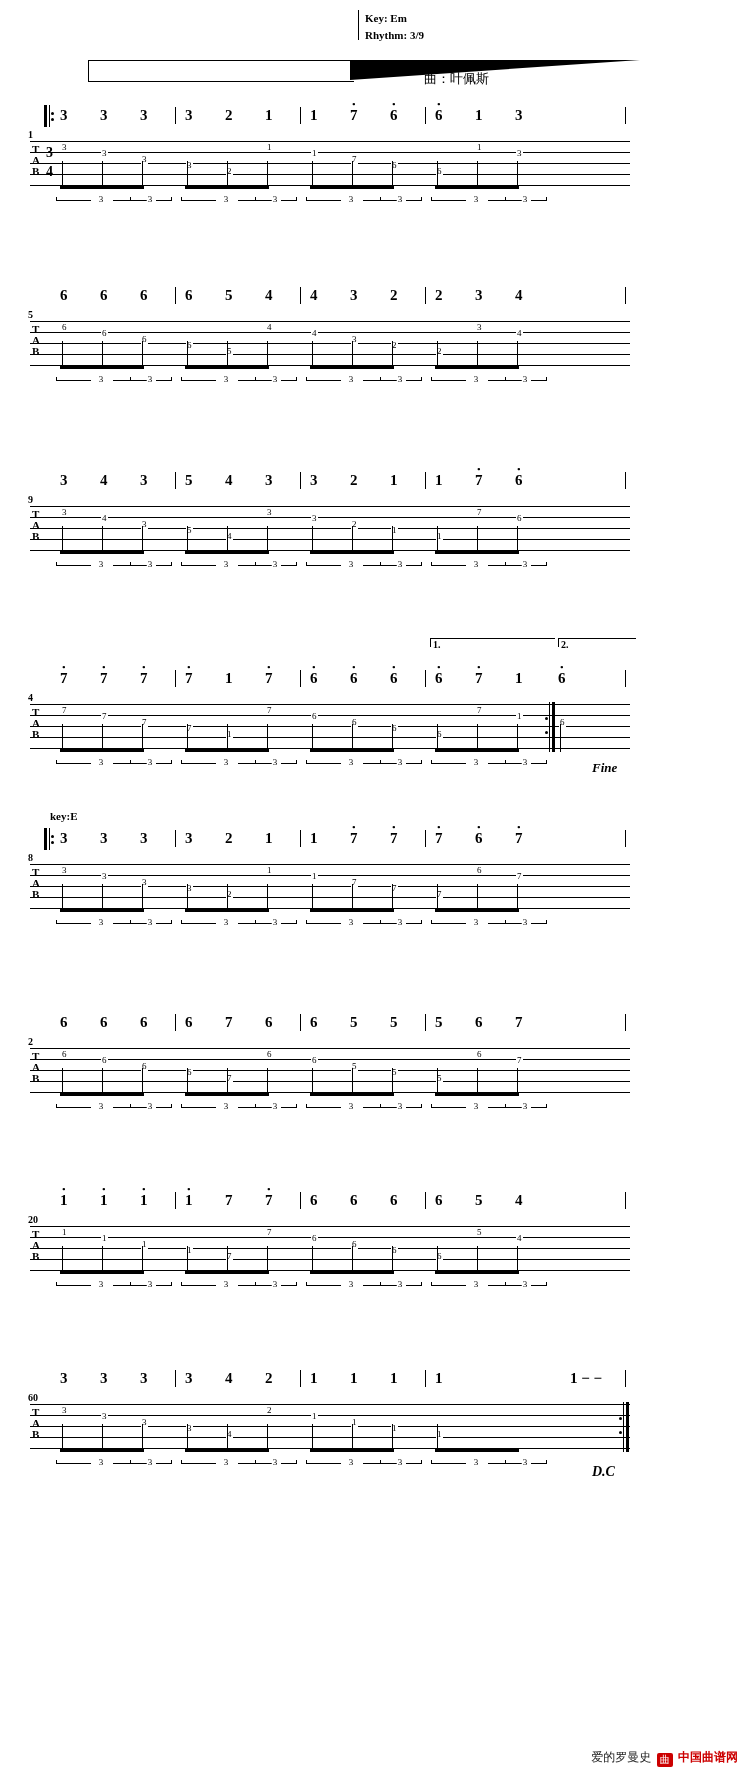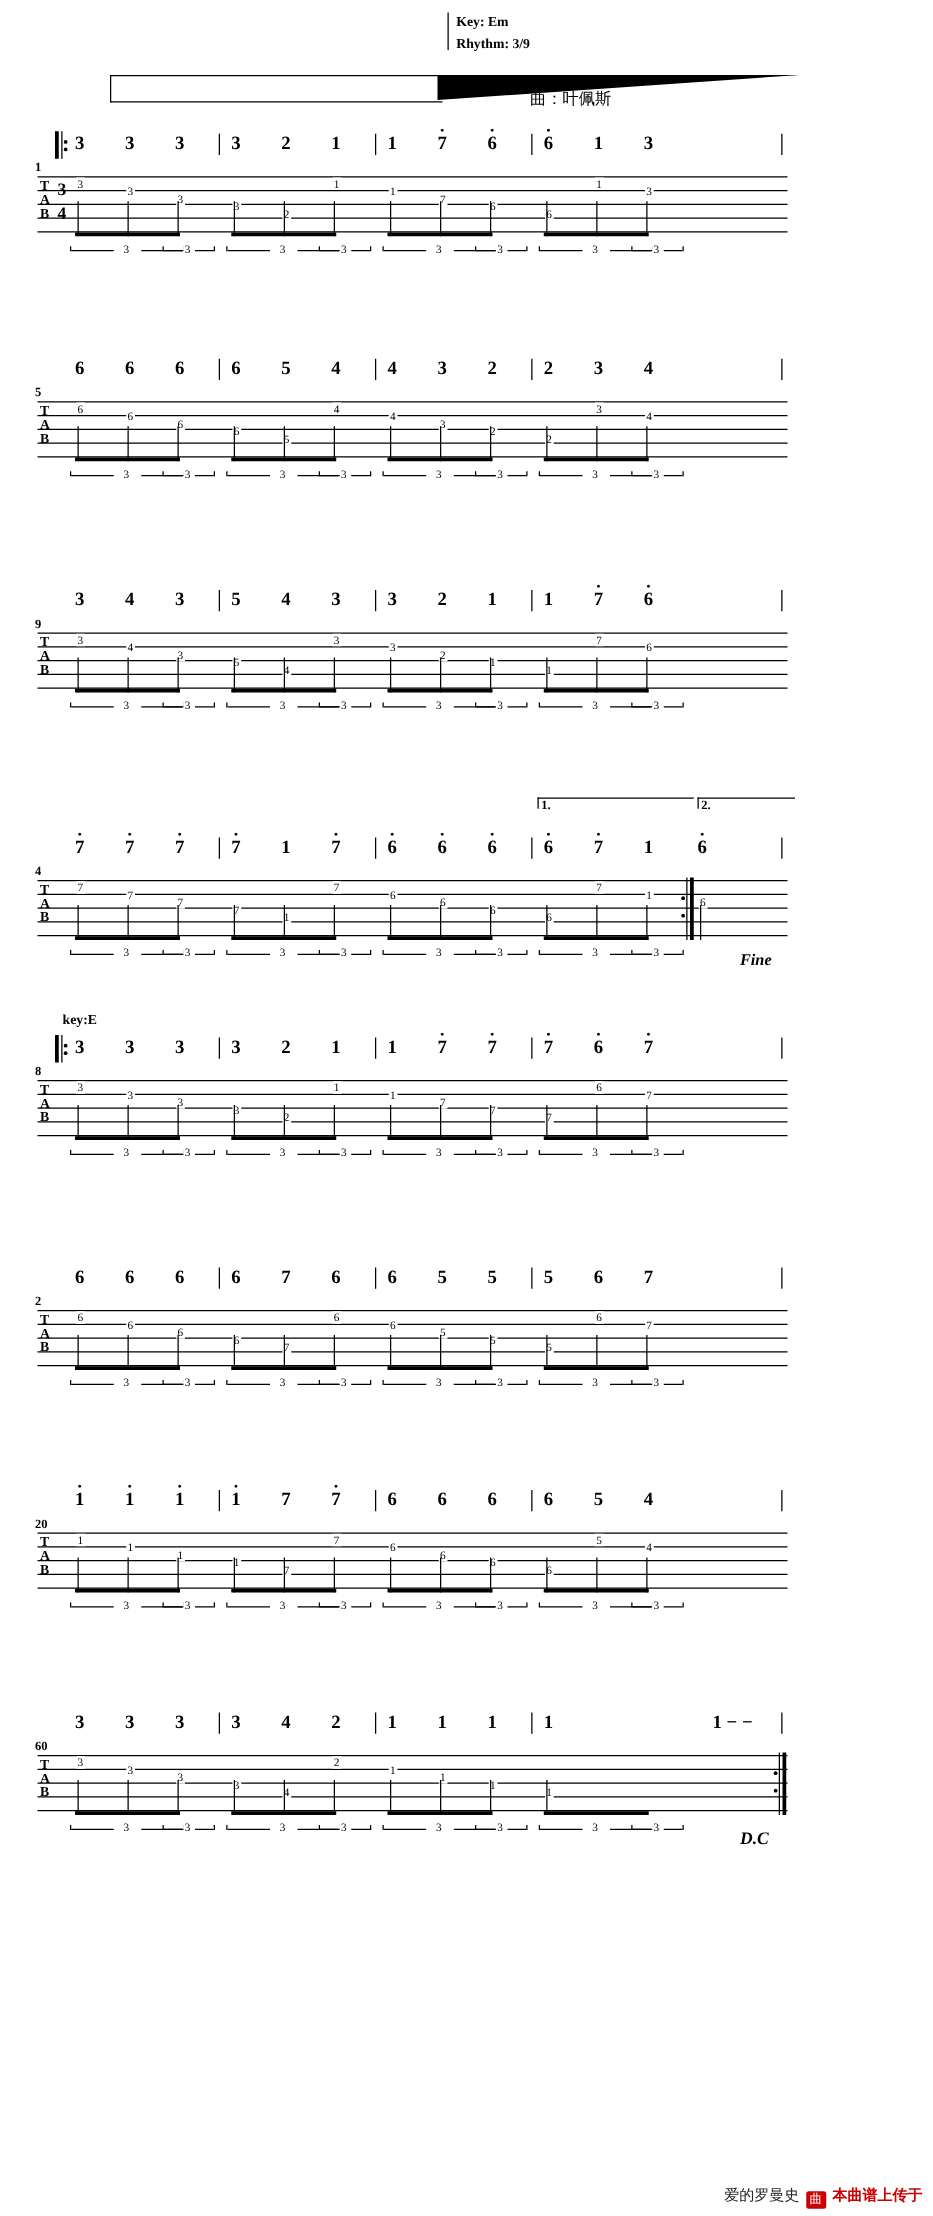--- a/index.html
+++ b/index.html
@@ -864,15 +864,15 @@
           <div class="d1"></div>
           <div class="d2"></div>
         </div>
         <div class="num" style="left: 570px; top: 2px;">1 − −</div>
       </div>
     </div>
 
   <div class="footer">
     <span>爱的罗曼史</span>
     <span class="logo">曲</span>
-    <span class="site">本曲谱上传于</span>
+    <span class="site">中国曲谱网</span>
   </div>
 </div>
 
 </body></html>

